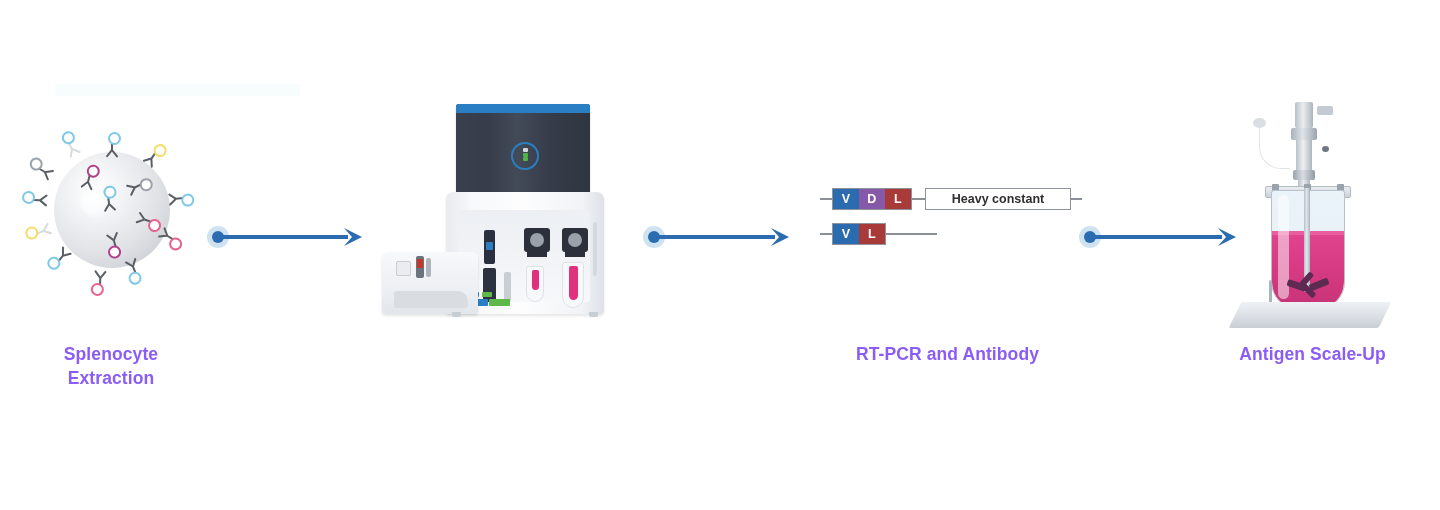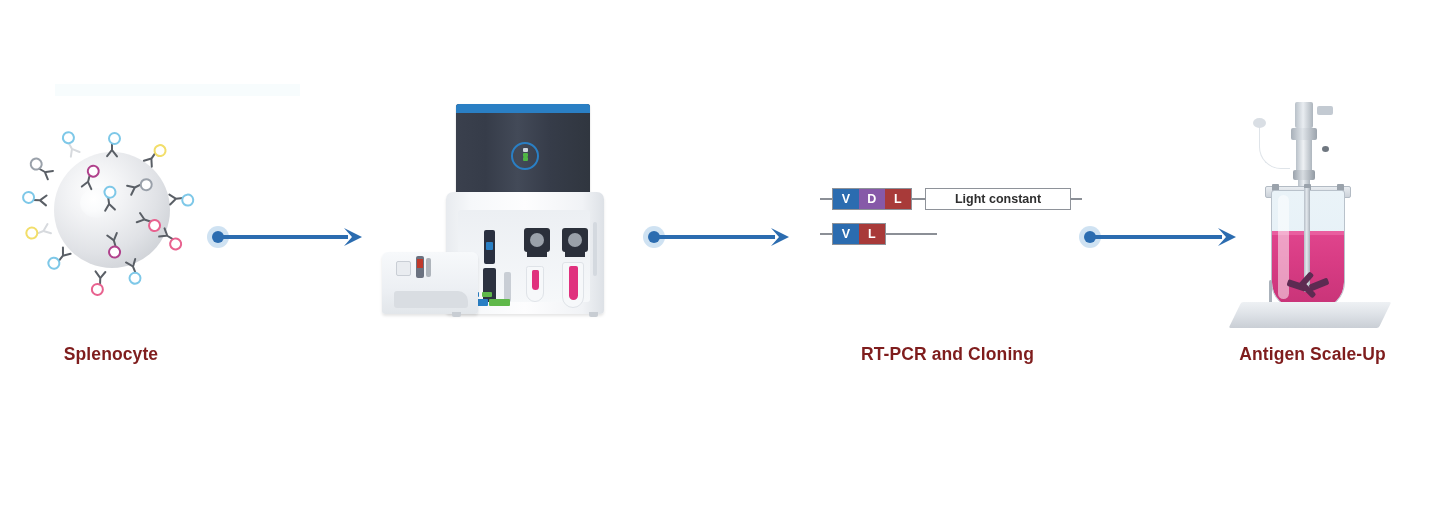--- a/index.html
+++ b/index.html
@@ -18,21 +18,21 @@
     position:absolute;left:55px;top:84px;width:245px;height:12px;
     background:#f7fcfd;
   }
 
   
   .step{position:absolute;top:100px;height:300px;}
   .step-art{position:relative;width:100%;height:240px;}
   .step-caption{
     position:absolute;top:243px;left:0;width:100%;
     text-align:center;
-    font-size:17.5px;font-weight:bold;color:#7f1d1d;
+    font-size:17.5px;font-weight:bold;color:#8b5cf6;
     line-height:1.35;letter-spacing:.1px;
   }
   .cap-l2{display:block;}
 
   #step-1{left:0px;width:222px;}
   #step-2{left:380px;width:240px;}
   #step-3{left:820px;width:255px;}
   #step-4{left:1215px;width:195px;}
 
   
@@ -314,20 +314,21 @@
         <div class="ab" style="left:84px;top:74px;transform:rotate(-8deg);">
             <i class="stem"></i>
             <i class="armL"></i>
             <i class="armR"></i>
             <em style="border-color:#7ec8e8;"></em>
           </div>
       </div>
     </div>
     <div class="step-caption">
       <span>Splenocyte</span>
+      <span class="cap-l2">Extraction</span>
     </div>
   </div>
 
   <div class="arrow" id="arrow-1">
     <svg width="160" height="26" viewBox="0 0 160 26">
       <circle cx="12" cy="13" r="11" fill="#a8cbe8" opacity=".55"></circle>
       <circle cx="12" cy="13" r="6" fill="#2b6cb0"></circle>
       <rect x="12" y="11" width="130" height="4" fill="#2b6cb0"></rect>
       <path d="M138 4 L156 13 L138 22 L146 13 Z" fill="#2b6cb0"></path>
     </svg>
@@ -403,38 +404,38 @@
       <div class="construct">
 
         <div class="chain" id="chain-heavy">
           <span class="lead"></span>
           <span class="vdl">
             <span class="seg v">V</span>
             <span class="seg d">D</span>
             <span class="seg l">L</span>
           </span>
           <span class="mid"></span>
-          <span class="constbox">Light constant</span>
+          <span class="constbox">Heavy constant</span>
           <span class="tail"></span>
         </div>
 
         <div class="chain" id="chain-light">
           <span class="lead"></span>
           <span class="vdl">
             <span class="seg v">V</span>
             <span class="seg l">L</span>
           </span>
           <span class="mid"></span>
           <span class="tail"></span>
         </div>
 
       </div>
     </div>
     <div class="step-caption">
-      <span>RT-PCR and Cloning</span>
+      <span>RT-PCR and Antibody</span>
       <span class="cap-l2"></span>
     </div>
   </div>
 
   <div class="arrow" id="arrow-3">
     <svg width="162" height="26" viewBox="0 0 162 26">
       <circle cx="12" cy="13" r="11" fill="#a8cbe8" opacity=".55"></circle>
       <circle cx="12" cy="13" r="6" fill="#2b6cb0"></circle>
       <rect x="12" y="11" width="132" height="4" fill="#2b6cb0"></rect>
       <path d="M140 4 L158 13 L140 22 L148 13 Z" fill="#2b6cb0"></path>

